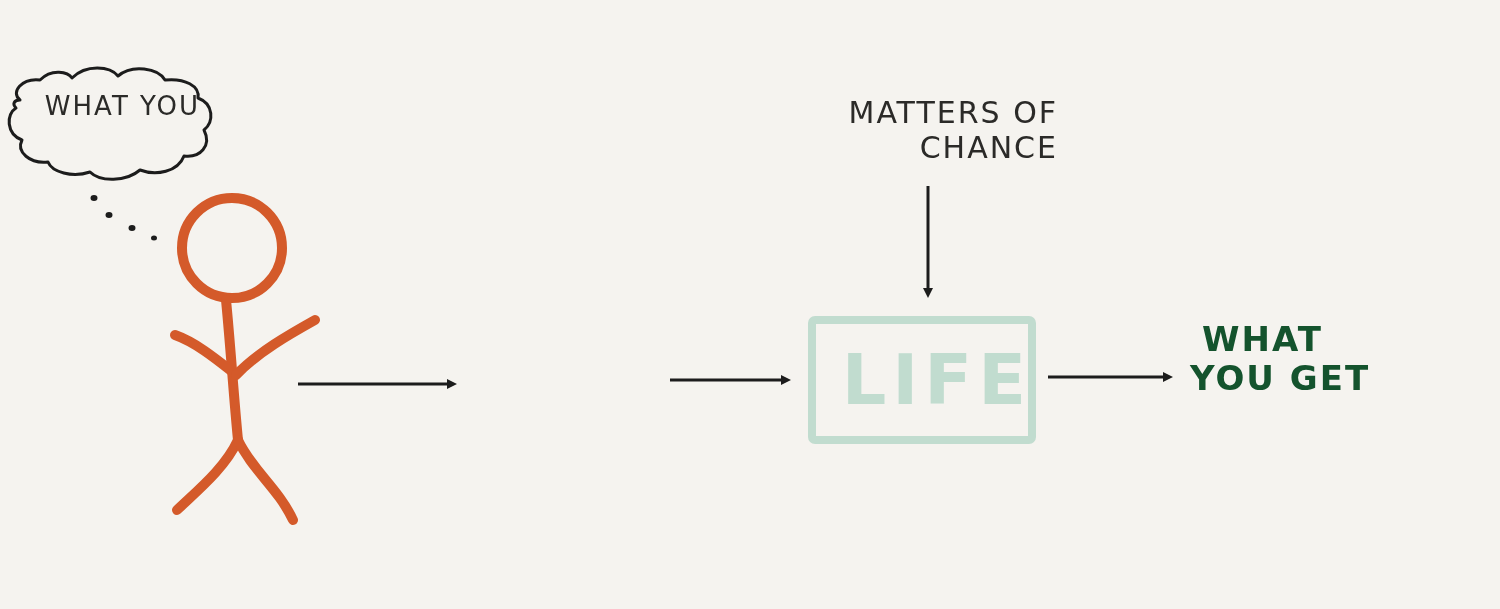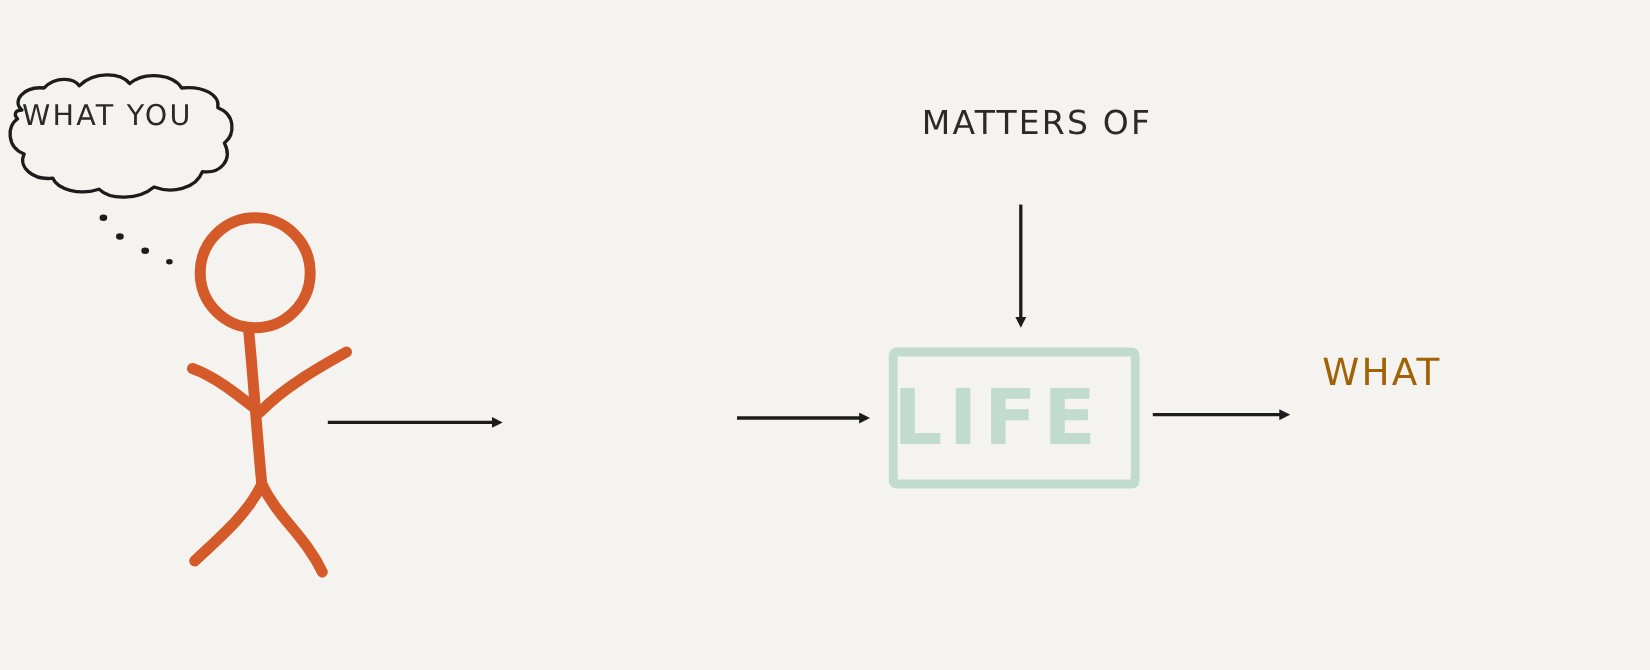--- a/index.html
+++ b/index.html
@@ -18,25 +18,25 @@
       position: absolute;
       left: 0; top: 0;
       width: 1500px; height: 609px;
     }
     .label {
       position: absolute;
       font-family: "DejaVu Sans", sans-serif;
       text-transform: uppercase;
       letter-spacing: 2px;
       line-height: 1.15;
-      text-align: left;
+      text-align: right;
       white-space: nowrap;
     }
     .dark { color: #2b2a28; }
-    .teal { color: #a16207; }
+    .teal { color: #14532d; font-weight: bold; }
     .life {
       color: #c1dccf;
       font-size: 70px;
       font-weight: bold;
       letter-spacing: 6px;
     }
   </style>
 </head>
 <body>
 
@@ -87,19 +87,21 @@
 
 <div class="label dark" style="left:20px; top:92px; width:180px; font-size:26px;">
   <div>WHAT YOU</div>
 </div>
 
 <div class="label dark" style="left:466px; top:310px; width:220px; font-size:30px;">
 </div>
 
 <div class="label dark" style="left:810px; top:96px; width:220px; font-size:30px;margin-left:28px;">
   <div>MATTERS OF</div>
+  <div>CHANCE</div>
 </div>
 
 <div class="label life" style="left:812px; top:340px; width:220px;">LIFE</div>
 
 <div class="label teal" style="left:1190px; top:320px; width:170px; font-size:34px; text-align:left;">
   <div style="padding-left:12px;">WHAT</div>
+  <div>YOU GET</div>
 </div>
 
 </body></html>

